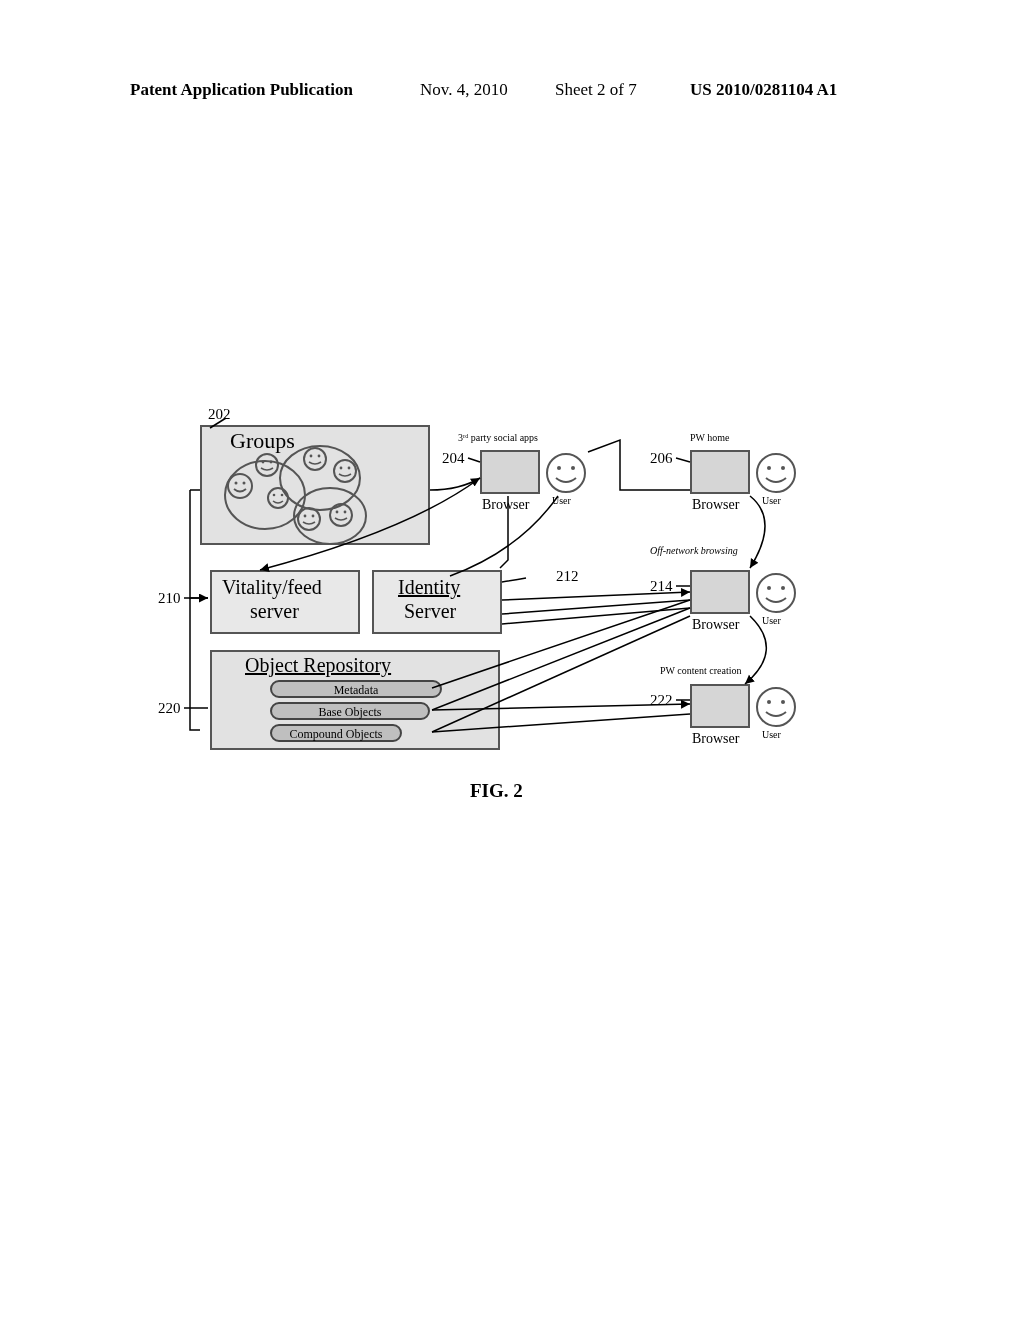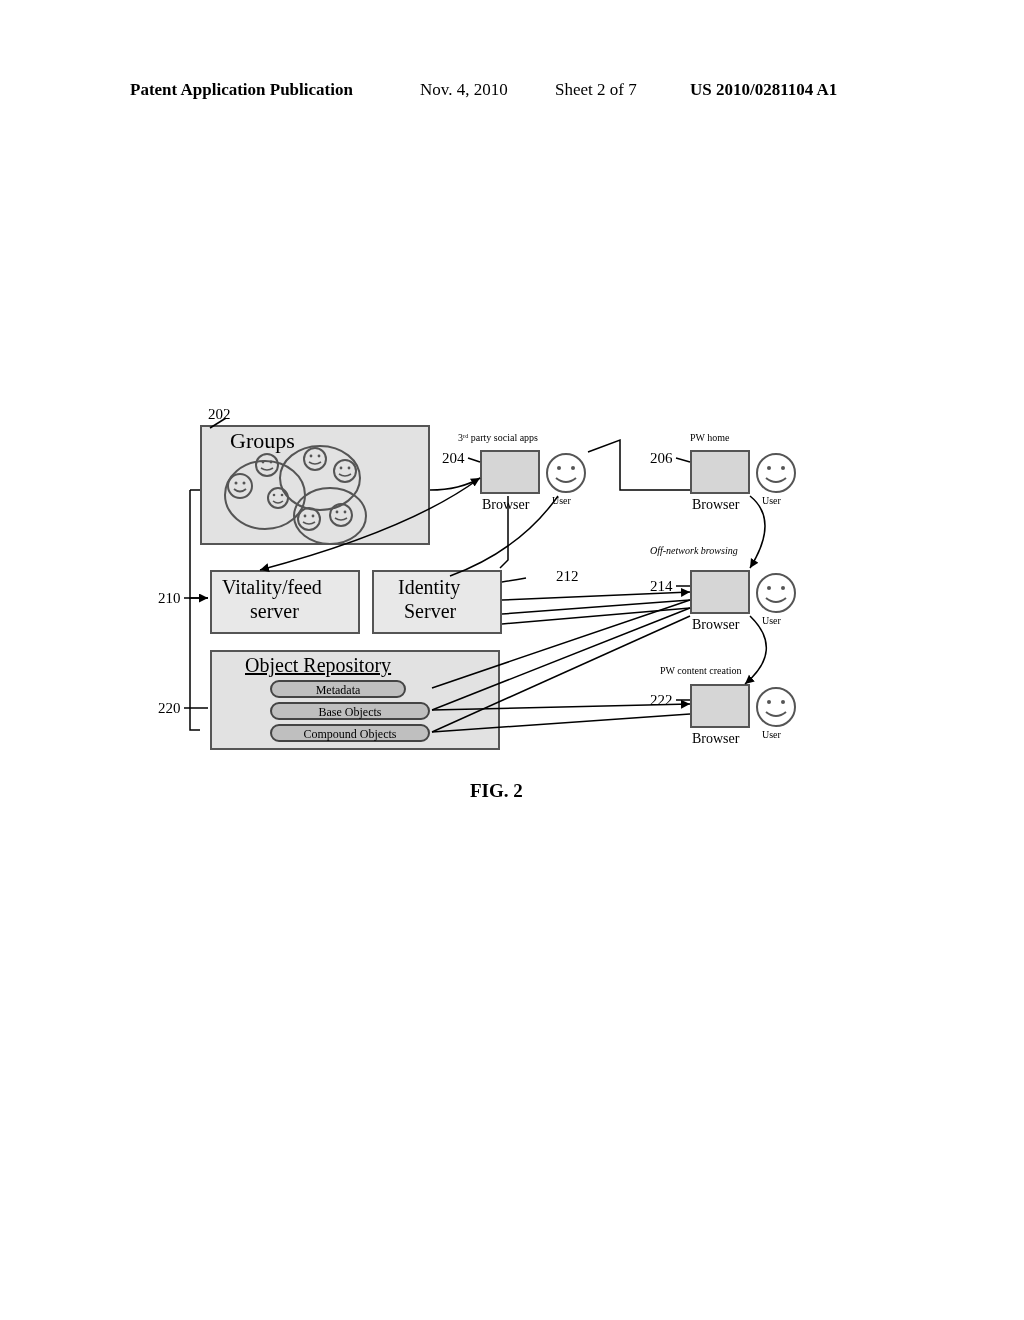--- a/index.html
+++ b/index.html
@@ -181,39 +181,39 @@
       <circle cx="28" cy="16" r="2" fill="#555"></circle>
       <path d="M11 26 Q21 34 31 26" stroke="#555" stroke-width="2" fill="none"></path>
     </svg>
   <span class="row-label" style="left:612px; top:95px;">User</span>
 
   <div class="shade" style="left:60px; top:170px; width:150px; height:64px;"></div>
   <span class="blk-title" style="left:72px; top:176px;">Vitality/feed</span>
   <span class="blk-title" style="left:100px; top:200px;">server</span>
 
   <div class="shade" style="left:222px; top:170px; width:130px; height:64px;"></div>
-  <span class="blk-title" style="left:248px; top:176px;">Identity</span>
+  <span class="blk-title" style="left:248px; top:176px;text-decoration:underline;">Identity</span>
   <span class="blk-title" style="left:254px; top:200px;">Server</span>
 
   <span class="row-label" style="left:500px; top:145px;font-style:italic;">Off-network browsing</span>
   <div class="browser" style="left:540px; top:170px;"></div>
   <span class="browser-label" style="left:542px; top:217px;">Browser</span>
   <svg class="face" style="left:605px; top:172px;" width="42" height="42">
       <circle cx="21" cy="21" r="19" fill="none" stroke="#555" stroke-width="2"></circle>
       <circle cx="14" cy="16" r="2" fill="#555"></circle>
       <circle cx="28" cy="16" r="2" fill="#555"></circle>
       <path d="M11 26 Q21 34 31 26" stroke="#555" stroke-width="2" fill="none"></path>
     </svg>
   <span class="row-label" style="left:612px; top:215px;">User</span>
 
   <div class="shade light" style="left:60px; top:250px; width:290px; height:100px;"></div>
   <span class="blk-title" style="left:95px; top:254px;text-decoration:underline;">Object Repository</span>
-  <div class="pill" style="left:120px; top:280px; width:136px;">Metadata</div>
+  <div class="pill" style="left:120px; top:280px; width:172px;">Metadata</div>
   <div class="pill" style="left:120px; top:302px; width:160px;">Base Objects</div>
-  <div class="pill" style="left:120px; top:324px; width:160px;">Compound Objects</div>
+  <div class="pill" style="left:120px; top:324px; width:132px;">Compound Objects</div>
 
   <span class="row-label" style="left:510px; top:265px;">PW content creation</span>
   <div class="browser" style="left:540px; top:284px;"></div>
   <span class="browser-label" style="left:542px; top:331px;">Browser</span>
   <svg class="face" style="left:605px; top:286px;" width="42" height="42">
       <circle cx="21" cy="21" r="19" fill="none" stroke="#555" stroke-width="2"></circle>
       <circle cx="14" cy="16" r="2" fill="#555"></circle>
       <circle cx="28" cy="16" r="2" fill="#555"></circle>
       <path d="M11 26 Q21 34 31 26" stroke="#555" stroke-width="2" fill="none"></path>
     </svg>

